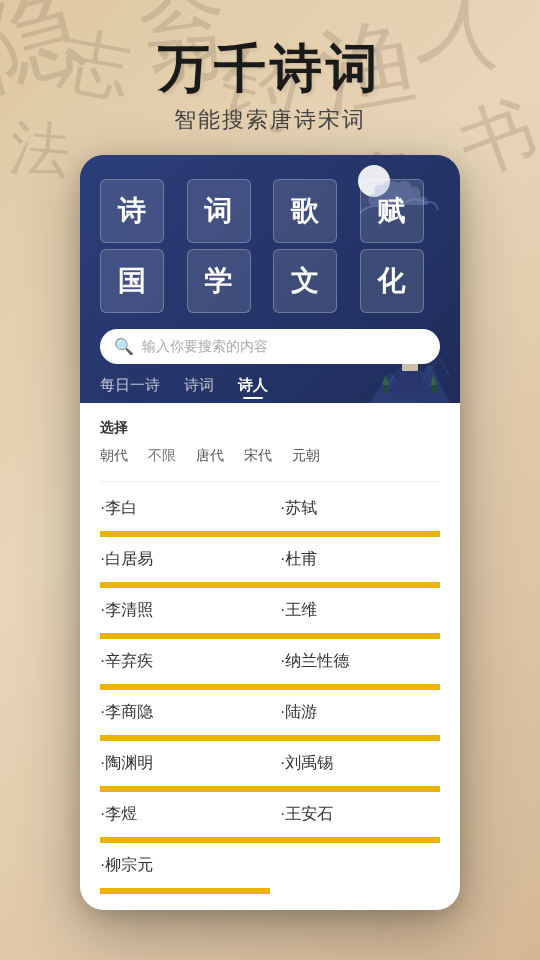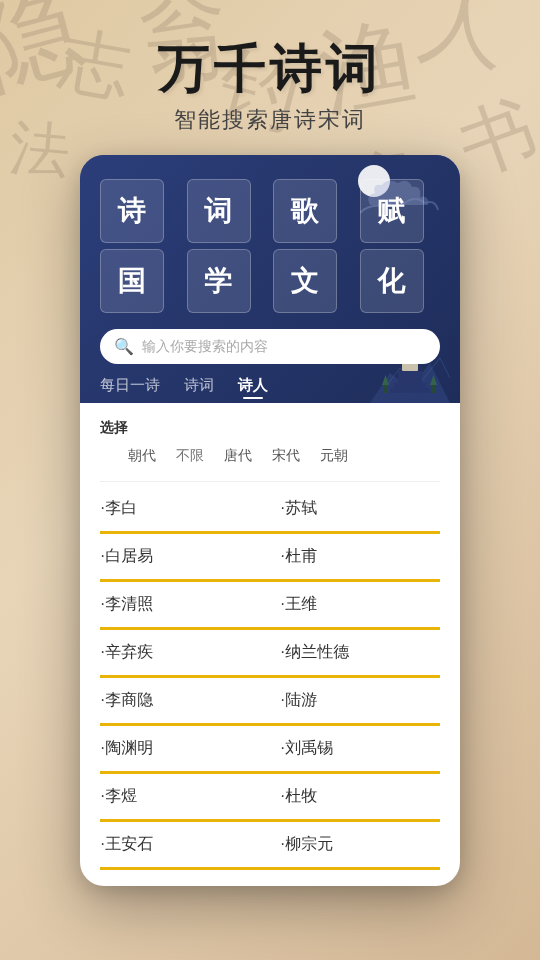--- a/index.html
+++ b/index.html
@@ -236,21 +236,20 @@
       font-weight: 600;
       margin-bottom: 10px;
     }
 
     
     .dynasty-row {
       display: flex;
       gap: 20px;
       margin-bottom: 16px;
       align-items: flex-start;
-      margin-left: 28px;
     }
 
     .dynasty-item {
       font-size: 14px;
       color: #555;
       cursor: pointer;
     }
 
     .dynasty-item.active {
       color: #737373;
@@ -266,21 +265,21 @@
     .poet-grid {
       display: grid;
       grid-template-columns: 1fr 1fr;
       gap: 0;
     }
 
     .poet-item {
       padding: 12px 0;
       font-size: 16px;
       color: #333;
-      border-bottom: 3px solid #eab308;
+      border-bottom: 6px solid #eab308;
       cursor: pointer;
     }
 
     .poet-item:nth-child(odd) {
       padding-right: 10px;
     }
 
     .poet-item:nth-child(even) {
       padding-left: 10px;
     }
@@ -395,21 +394,20 @@
         <div class="poet-item">·辛弃疾</div>
         <div class="poet-item">·纳兰性德</div>
 
         <div class="poet-item">·李商隐</div>
         <div class="poet-item">·陆游</div>
 
         <div class="poet-item">·陶渊明</div>
         <div class="poet-item">·刘禹锡</div>
 
         <div class="poet-item">·李煜</div>
-        <div class="poet-item">·杜牧</div>
 
         <div class="poet-item">·王安石</div>
         <div class="poet-item">·柳宗元</div>
 
       </div>
 
     </div>
   </div>
 
 </div>

